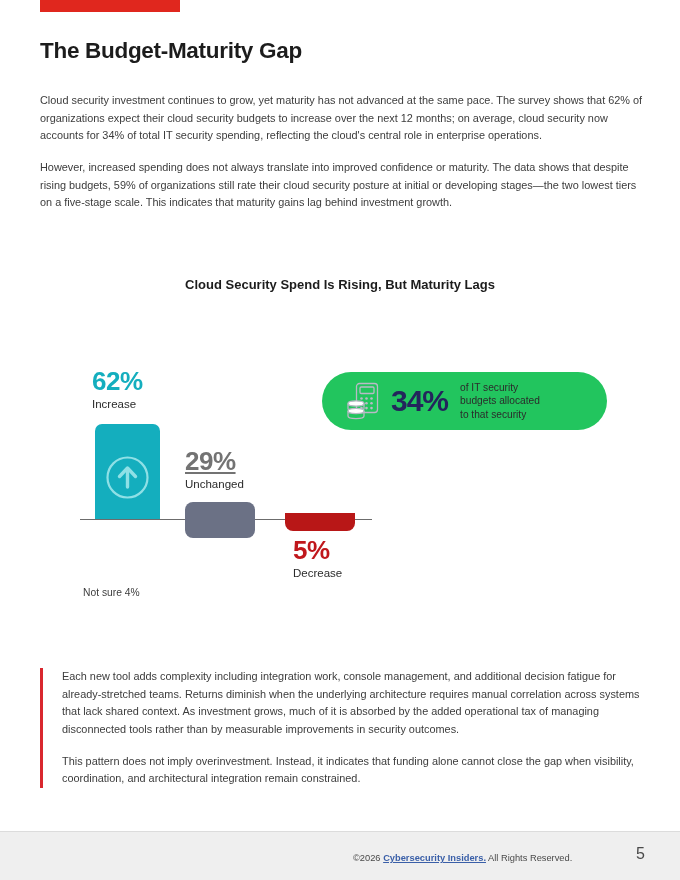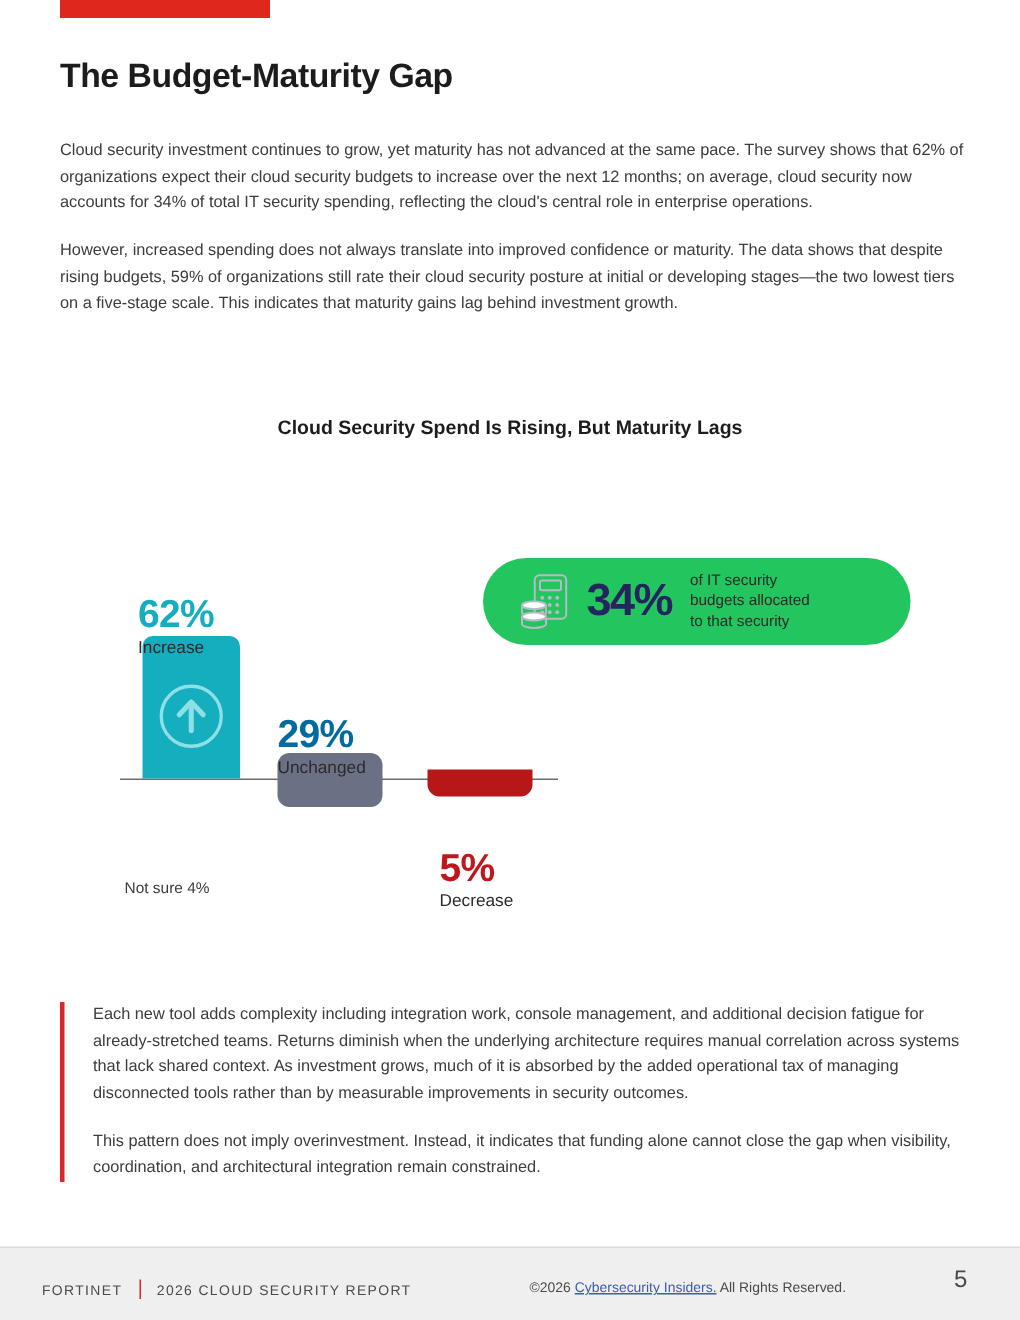--- a/index.html
+++ b/index.html
@@ -141,37 +141,37 @@
 
   .arrow-badge {
     position: absolute;
     left: 104px;
     top: 182px;
     width: 47px;
     height: 47px;
   }
 
   
-  .vlabel { position: absolute; margin-top: 28px; }
+  .vlabel { position: absolute; }
   .vlabel .num {
     font-size: 26px;
     font-weight: bold;
     line-height: 1;
     letter-spacing: -0.5px;
   }
   .vlabel .cap {
     font-size: 11.5px;
     line-height: 1.25;
     color: #2b2b2b;
     margin-top: 3px;
   }
   .lab-increase  { left: 92px;  top: 96px;  }
   .lab-increase .num  { color: #14AEBE; }
   .lab-unchanged { left: 185px; top: 176px; }
-  .lab-unchanged .num { color: #0369a1; }
+  .lab-unchanged .num { color: #737373; text-decoration: underline; }
   .lab-decrease  { left: 293px; top: 265px; }
   .lab-decrease .num  { color: #C0171C; }
 
   .notsure {
     position: absolute;
     left: 83px;
     top: 315px;
     font-size: 10.3px;
     color: #3c3c3c;
   }
@@ -258,20 +258,21 @@
     position: absolute;
     left: 353px;
     top: 21px;
     font-size: 9.3px;
     color: #4a4a4a;
     white-space: nowrap;
   }
   .footer-link {
     color: #3a5fa8;
     text-decoration: underline;
+    font-weight: bold;
   }
   .footer-page {
     position: absolute;
     left: 636px;
     top: 13px;
     font-size: 16px;
     color: #4a4a4a;
   }
 </style>
 </head>
@@ -357,24 +358,19 @@
 
   </div>
 </div>
 
 <div class="quote-block">
   <p>Each new tool adds complexity including integration work, console management, and additional decision fatigue for already-stretched teams. Returns diminish when the underlying architecture requires manual correlation across systems that lack shared context. As investment grows, much of it is absorbed by the added operational tax of managing disconnected tools rather than by measurable improvements in security outcomes.</p>
   <p>This pattern does not imply overinvestment. Instead, it indicates that funding alone cannot close the gap when visibility, coordination, and architectural integration remain constrained.</p>
 </div>
 
 <div class="footer">
-  <div class="footer-left">
-    <span>FORTINET</span>
-    <span class="footer-sep"></span>
-    <span>2026 CLOUD SECURITY REPORT</span>
-  </div>
   <div class="footer-center">
     <span>©2026</span>
     <a class="footer-link" href="#">Cybersecurity Insiders.</a>
     <span>All Rights Reserved.</span>
   </div>
   <div class="footer-page">5</div>
 </div>
 
 </body></html>

